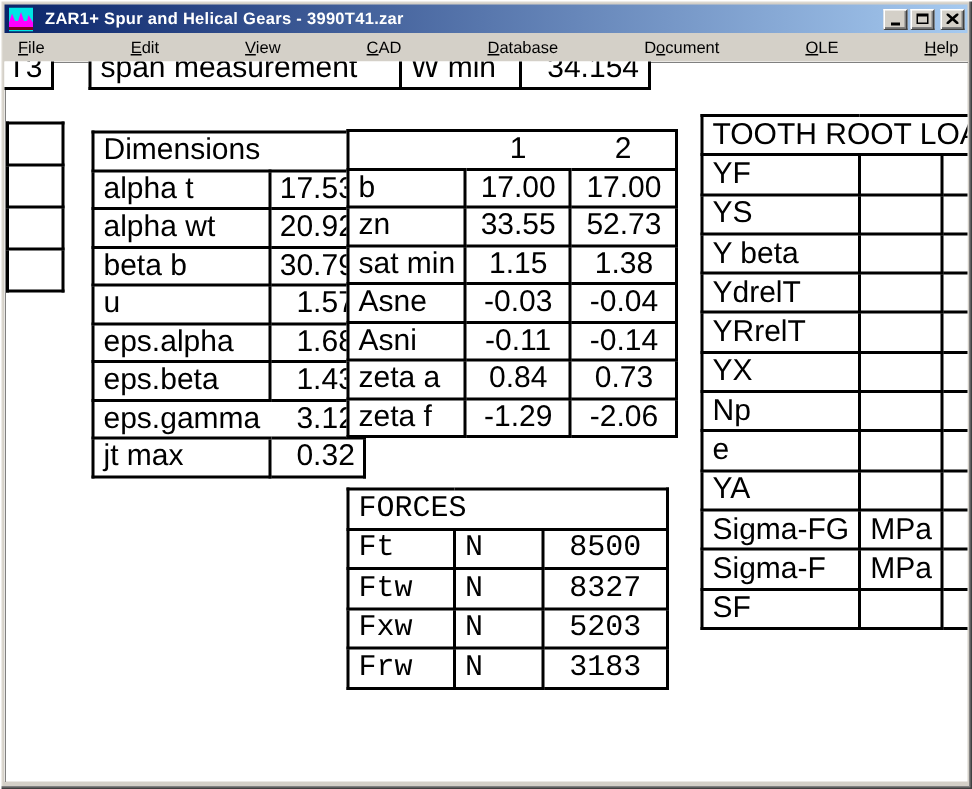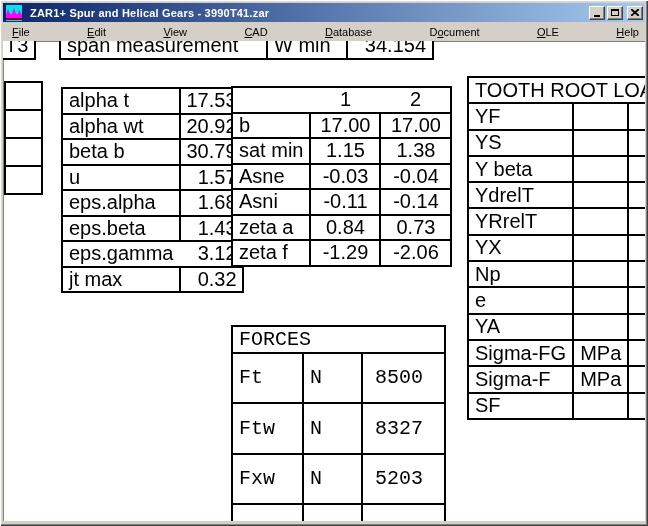--- a/index.html
+++ b/index.html
@@ -72,21 +72,21 @@
   #tbl-gear{left:228px;top:45px;}
   #tbl-gear td{height:23.5px;}
   #tbl-gear td.val{text-align:center;padding:0;}
   #tbl-gear tr.hdr td{text-align:center;padding:0;}
   #tbl-gear tr.hdr td:first-child{border-right:hidden;}
   #tbl-gear tr.hdr td.mid{border-left:hidden;border-right:hidden;}
   #tbl-gear tr.hdr td:last-child{border-left:hidden;}
   
   #tbl-forces{left:228px;top:284px;}
   #tbl-forces td{height:24.5px;font-family:Liberation Mono, monospace;}
-  #tbl-forces td.val{padding:12px;}
+  #tbl-forces td.val{text-align:center;padding:0;}
   
   #tbl-tooth{left:464px;top:35px;}
   #tbl-tooth td{height:24.3px;}
   #tbl-tooth td.val{text-align:left;padding-left:22px;}
 </style>
 </head>
 <body>
 
 <div class="window">
 
@@ -171,20 +171,23 @@
           </tr>
     </tbody>
       </table>
 
     <table class="tbl" id="tbl-dim">
       <colgroup>
           <col style="width:97px">
           <col style="width:61px">
         </colgroup>
       <tbody>
+          <tr>
+            <td colspan="2">Dimensions</td>
+          </tr>
       <tr>
             <td class="lbl">alpha t</td>
             <td class="val">17.53</td>
           </tr>
       <tr>
             <td class="lbl">alpha wt</td>
             <td class="val">20.92</td>
           </tr>
       <tr>
             <td class="lbl">beta b</td>
@@ -224,20 +227,25 @@
         <td></td>
         <td class="mid">1</td>
         <td>2</td>
       </tr>
       <tr>
             <td>b</td>
             <td class="val">17.00</td>
             <td class="val">17.00</td>
           </tr>
       <tr>
+            <td>zn</td>
+            <td class="val">33.55</td>
+            <td class="val">52.73</td>
+          </tr>
+      <tr>
             <td>sat min</td>
             <td class="val">1.15</td>
             <td class="val">1.38</td>
           </tr>
       <tr>
             <td>Asne</td>
             <td class="val">-0.03</td>
             <td class="val">-0.04</td>
           </tr>
       <tr>

